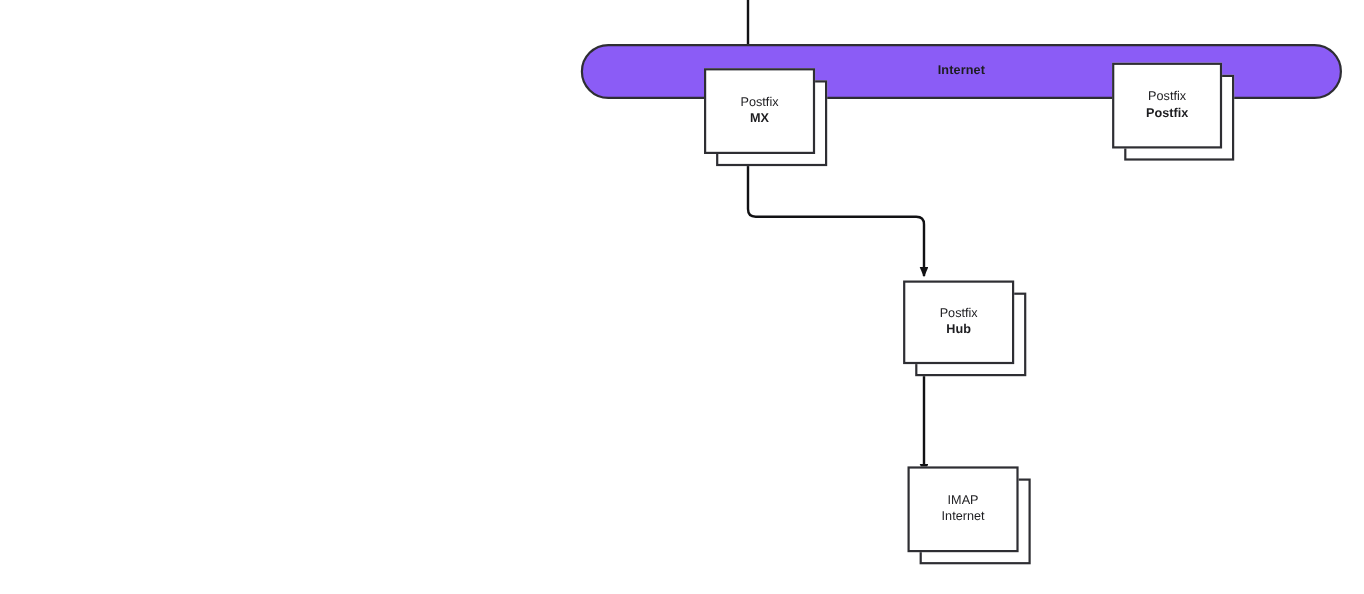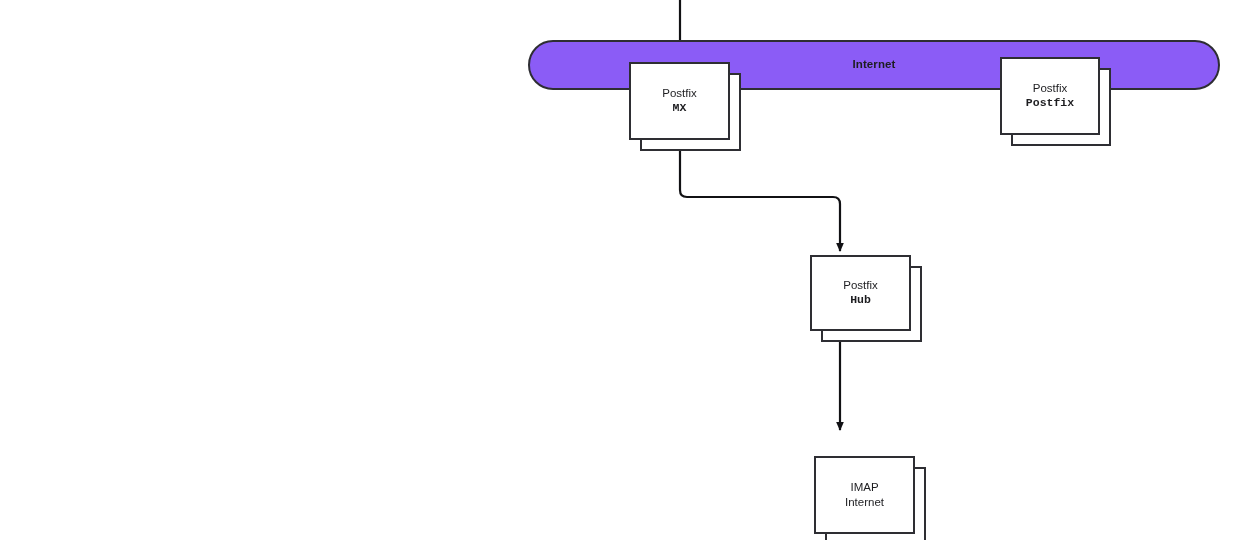--- a/index.html
+++ b/index.html
@@ -42,20 +42,21 @@
     font-size: 11.5px;
     color: #1d1d20;
     letter-spacing: 0.1px;
     line-height: 1.2;
     user-select: none;
   }
 
   
   .node {
     position: absolute;
+    margin-left: 11px;
   }
   .node .shadow {
     position: absolute;
     box-sizing: border-box;
     left: 11px;
     top: 11px;
     width: 100%;
     height: 100%;
     background: #ffffff;
     border: 2px solid #2e2e33;
@@ -76,21 +77,20 @@
   }
   .node-line {
     font-size: 11.5px;
     color: #1d1d20;
     line-height: 1.28;
     text-align: center;
     user-select: none;
   }
   .node-line.strong {
     font-weight: bold;
-    font-family: Liberation Mono, monospace;
   }
 </style>
 </head>
 <body>
 
 <div id="diagram-root">
 
   <svg id="edge-layer" viewBox="0 0 1240 540" width="1240" height="540" xmlns="http://www.w3.org/2000/svg">
     <defs>
       <marker id="arrowhead" markerWidth="10" markerHeight="10" refX="8.4" refY="4" orient="auto" markerUnits="userSpaceOnUse">
@@ -126,21 +126,21 @@
   </div>
 
   <div class="node" style="left:810px; top:255px; width:101px; height:76px;">
     <div class="shadow"></div>
     <div class="front">
       <span class="node-line">Postfix</span>
       <span class="node-line strong">Hub</span>
     </div>
   </div>
 
-  <div class="node" style="left:814px; top:456px; width:101px; height:78px;">
+  <div class="node" style="left:814px; top:424px; width:101px; height:78px;">
     <div class="shadow"></div>
     <div class="front">
       <span class="node-line">IMAP</span>
       <span class="node-line">Internet</span>
     </div>
   </div>
 
 </div>
 
 </body></html>

